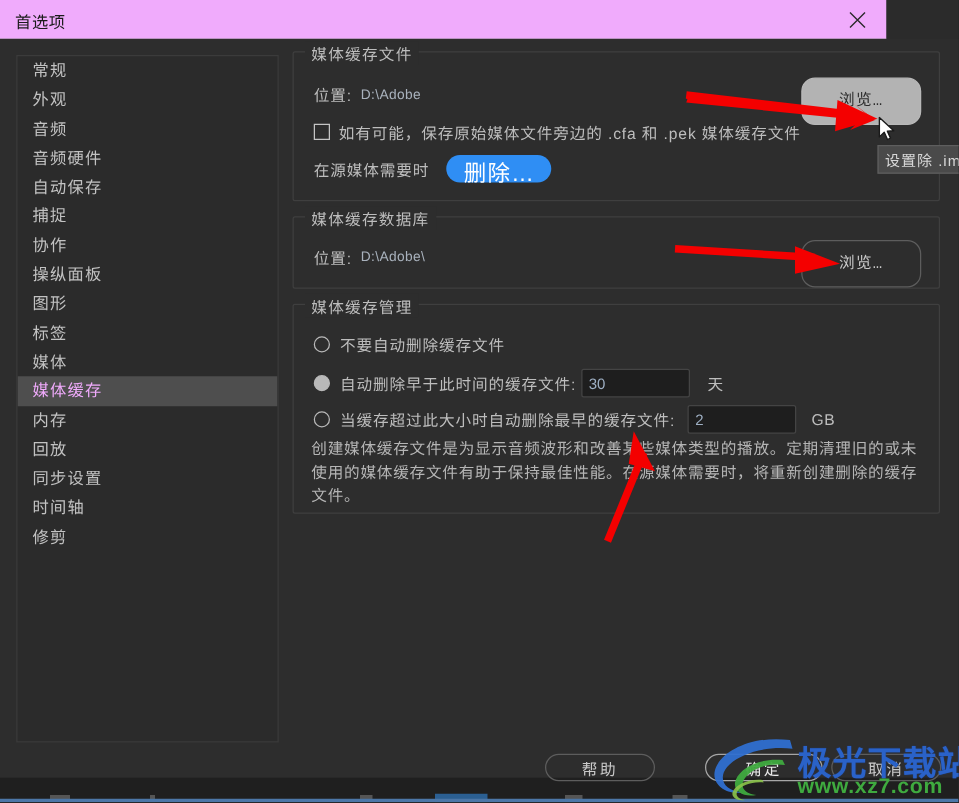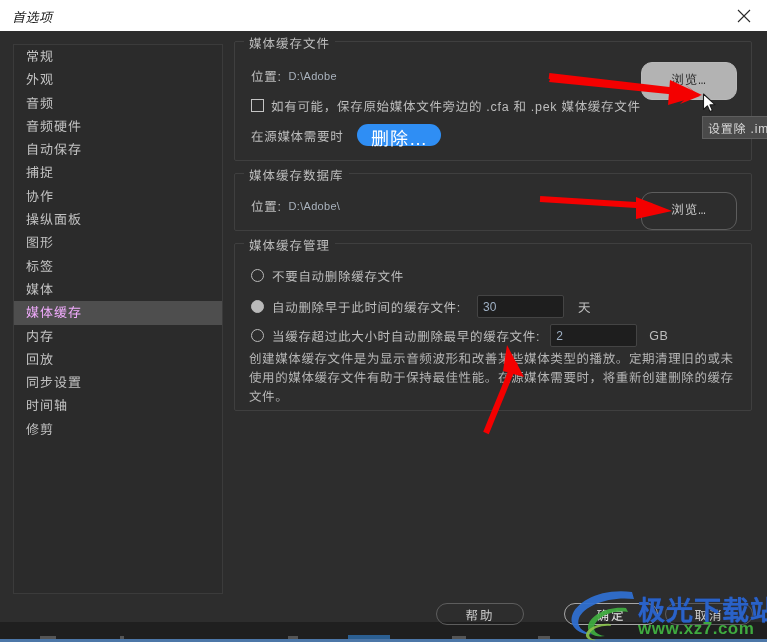--- a/index.html
+++ b/index.html
@@ -20,24 +20,23 @@
     width: 767px;
     height: 642px;
     background: #2b2b2b;
     overflow: hidden;
   }
 
   
   .titlebar {
     position: absolute;
     left: 0; top: 0;
-    width: 767px; height: 31px;
-    background: #ffffff;
+    width: 709px; height: 31px;
+    background: #f0abfc;
     border-bottom: 1px solid #d8d8d8;
-    font-style: italic;
   }
   .titlebar-text {
     position: absolute;
     left: 12px; top: 7px;
     font-size: 13px;
     color: #1b1b1b;
     letter-spacing: 0.5px;
   }
   .close-btn {
     position: absolute;
@@ -356,21 +355,21 @@
       <div class="groupbox" style="height:166px;">
         <div class="group-title">媒体缓存管理</div>
 
         <div class="row" style="position:absolute;left:16px;top:22px;">
           <span class="radio"></span>
           <span class="lbl">不要自动删除缓存文件</span>
         </div>
 
         <div class="row" style="position:absolute;left:16px;top:51px;">
           <span class="radio checked"></span>
-          <span class="lbl" style="margin-right:16px;">自动删除早于此时间的缓存文件:</span>
+          <span class="lbl" style="margin-right:4px;">自动删除早于此时间的缓存文件:</span>
           <input class="num-input" style="width: 75px;" type="text" value="30">
           <span class="unit" style="margin-left:14px;">天</span>
         </div>
 
         <div class="row" style="position:absolute;left:16px;top:80px;">
           <span class="radio"></span>
           <span class="lbl" style="margin-right:10px;">当缓存超过此大小时自动删除最早的缓存文件:</span>
           <input class="num-input" style="width: 75px;" type="text" value="2">
           <span class="unit" style="margin-left:12px;">GB</span>
         </div>

